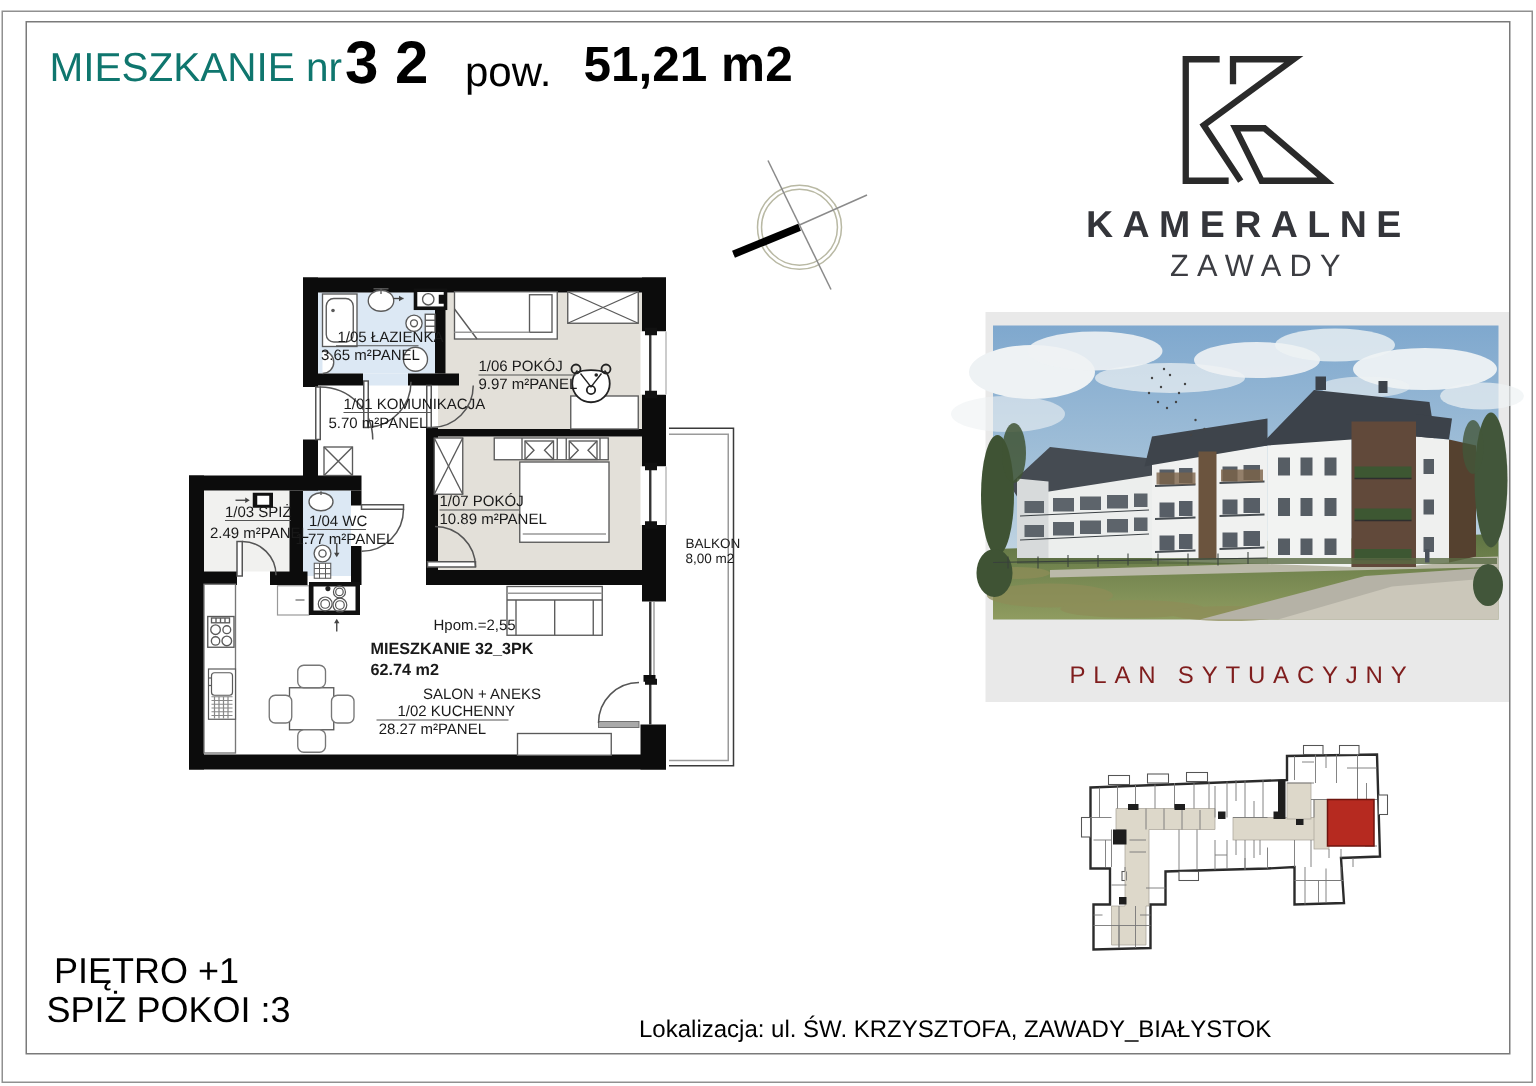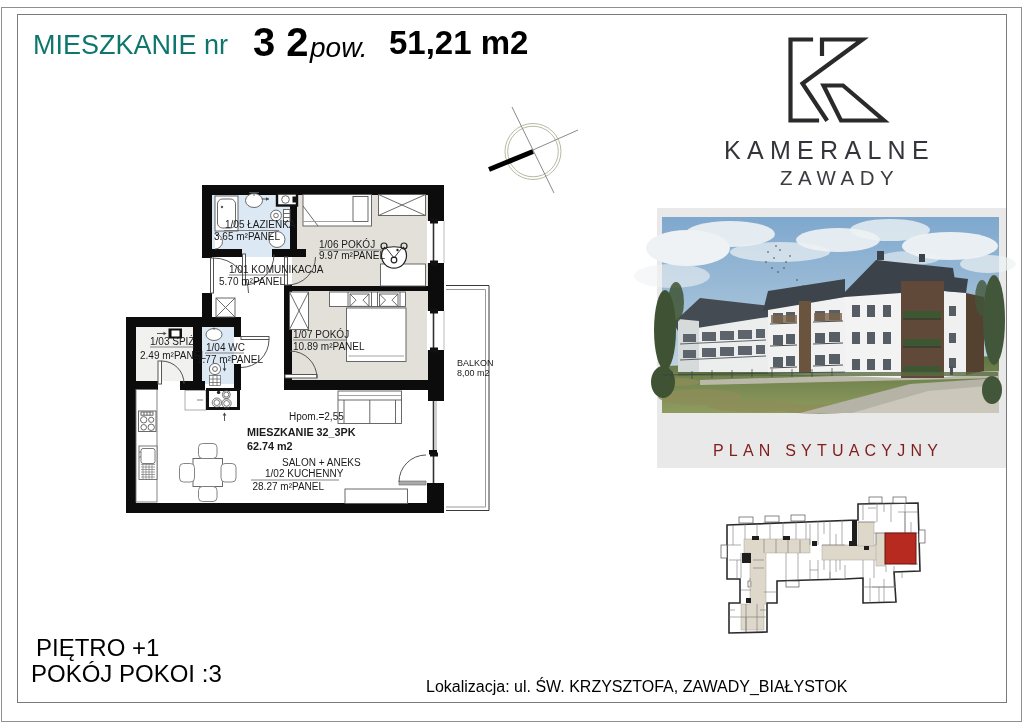--- a/index.html
+++ b/index.html
@@ -10,33 +10,33 @@
 </style>
 </head>
 <body>
 
 <div class="abs" style="left:1px;top:7px;width:1019px;height:713px;border:1px solid #909090;"></div>
 
 <div class="abs" style="left:17px;top:14px;width:988px;height:687px;border:1px solid #7a7a7a;"></div>
 
 <div class="abs" style="left:33px;top:30px;font-size:27px;color:#0f766e;">MIESZKANIE&nbsp;nr</div>
 
-<div class="abs" style="left:230px;top:20px;font-size:40px;font-weight:bold;color:#000;margin-left:23px;">3&nbsp;2</div>
-
-<div class="abs" style="left:310px;top:32px;font-size:28px;color:#000;font-style:italic;">pow.</div>
+<div class="abs" style="left:230px;top:20px;font-size:40px;font-weight:bold;color:#000;">3&nbsp;2</div>
+
+<div class="abs" style="left:310px;top:32px;font-size:28px;color:#000;">pow.</div>
 
 <div class="abs" style="left:389px;top:24px;font-size:33px;font-weight:bold;color:#000;">51,21 m2</div>
 
 <div class="abs" style="left:36px;top:634px;font-size:24px;color:#000;">PIĘTRO +1</div>
 
-<div class="abs" style="left:31px;top:660px;font-size:24px;color:#000;">POKÓJ POKOI :3</div>
+<div class="abs" style="left:31px;top:660px;font-size:24px;color:#000;">SPIŻ POKOI :3</div>
 
 <div class="abs" style="left:426px;top:678px;font-size:16px;color:#000;">Lokalizacja: ul. ŚW. KRZYSZTOFA, ZAWADY_BIAŁYSTOK</div>
 
-<div class="abs" style="left:724px;top:136px;font-size:25px;font-weight:normal;color:#34353a;letter-spacing:6.3px;">KAMERALNE</div>
+<div class="abs" style="left:724px;top:136px;font-size:25px;font-weight:bold;color:#34353a;letter-spacing:6.3px;">KAMERALNE</div>
 
 <div class="abs" style="left:780px;top:166px;font-size:20.5px;color:#3c3d42;letter-spacing:5.5px;">ZAWADY</div>
 
 <div class="abs" style="left:657px;top:208px;width:349px;height:260px;background:#e9e9e9;"></div>
 
 <div class="abs" style="left:713px;top:442px;font-size:16px;color:#7f1d1d;letter-spacing:5.2px;">PLAN&nbsp;SYTUACYJNY</div>
 
 <svg class="abs" style="left:0;top:0" width="1024" height="724" viewBox="0 0 1024 724">
 <defs>
 <linearGradient id="sky" x1="0" y1="0" x2="0" y2="1">

